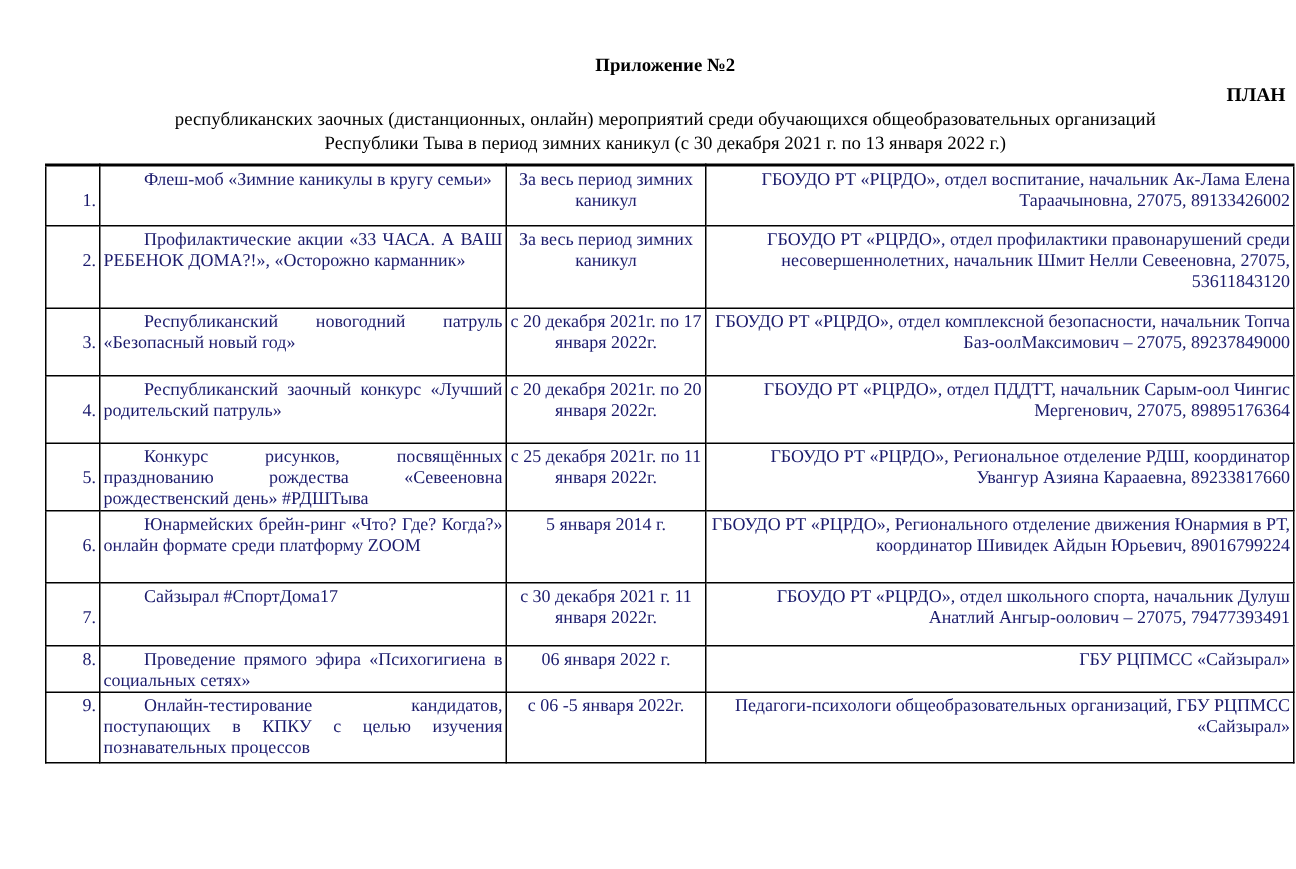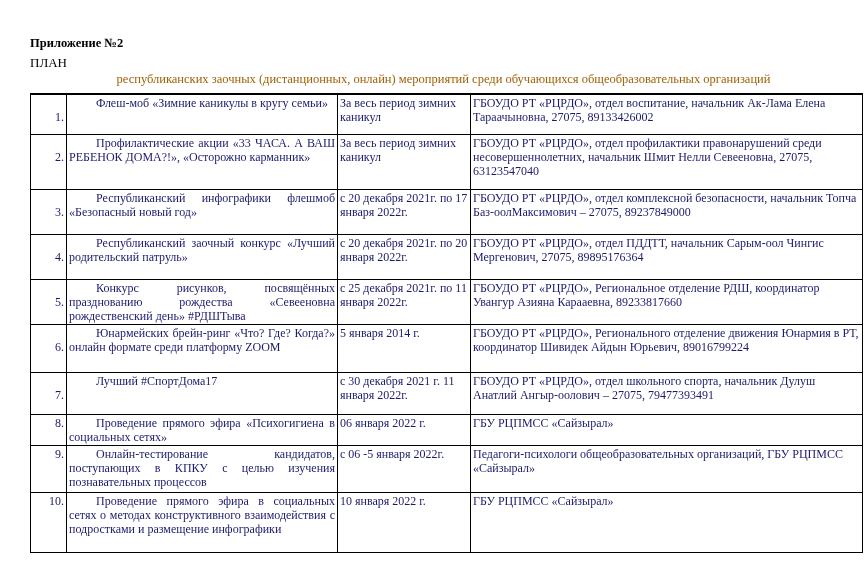--- a/index.html
+++ b/index.html
@@ -19,38 +19,38 @@
     height: 579px;
     background: #ffffff;
   }
   .content {
     position: absolute;
     left: 30px;
     top: 36px;
     width: 827px;
   }
   .appendix {
-    text-align: left;
+    text-align: center;
     font-weight: bold;
     font-size: 12.5px;
     color: #000000;
     line-height: 15px;
   }
   .doc-title {
-    text-align: left;
-    font-weight: normal;
+    text-align: right;
+    font-weight: bold;
     font-size: 13px;
     color: #000000;
     margin-top: 4px;
     line-height: 16px;
   }
   .doc-subtitle {
     text-align: center;
     font-size: 12.5px;
-    color: #a16207;
+    color: #000000;
     line-height: 16px;
   }
   table.plan {
     border-collapse: collapse;
     table-layout: fixed;
     width: 827px;
     margin-top: 6px;
     font-size: 12px;
     color: #1b1b6d;
   }
@@ -77,25 +77,25 @@
   }
   td.c-event {
     width: 266px;
     text-align: justify;
     text-indent: 27px;
     padding-left: 3px;
     padding-right: 1px;
   }
   td.c-dates {
     width: 128px;
-    text-align: left;
+    text-align: center;
   }
   td.c-resp {
     width: 387px;
-    text-align: left;
+    text-align: right;
   }
   tr.r1  { height: 40px; }
   tr.r2  { height: 55px; }
   tr.r3  { height: 45px; }
   tr.r4  { height: 45px; }
   tr.r5  { height: 42px; }
   tr.r6  { height: 48px; }
   tr.r7  { height: 42px; }
   tr.r8  { height: 28px; }
   tr.r9  { height: 47px; }
@@ -103,38 +103,39 @@
 </style>
 </head>
 <body>
 
 <div class="page">
   <div class="content">
 
     <div class="appendix">Приложение №2</div>
     <div class="doc-title">ПЛАН</div>
     <div class="doc-subtitle">республиканских заочных (дистанционных, онлайн) мероприятий среди обучающихся общеобразовательных организаций</div>
+    <div class="doc-subtitle">Республики Тыва в период зимних каникул (с 30 декабря 2021 г. по 13 января 2022 г.)</div>
 
     <table class="plan">
       <tbody>
         <tr class="r1">
           <td class="c-num num-mid">1.</td>
           <td class="c-event">Флеш-моб «Зимние каникулы в кругу семьи»</td>
           <td class="c-dates">За весь период зимних каникул</td>
           <td class="c-resp">ГБОУДО РТ «РЦРДО», отдел воспитание, начальник Ак-Лама Елена Тараачыновна, 27075, 89133426002</td>
         </tr>
         <tr class="r2">
           <td class="c-num num-mid">2.</td>
           <td class="c-event">Профилактические акции «33 ЧАСА. А ВАШ РЕБЕНОК ДОМА?!», «Осторожно карманник»</td>
           <td class="c-dates">За весь период зимних каникул</td>
-          <td class="c-resp">ГБОУДО РТ «РЦРДО», отдел профилактики правонарушений среди несовершеннолетних, начальник Шмит Нелли Севееновна, 27075, 63123547040</td>
+          <td class="c-resp">ГБОУДО РТ «РЦРДО», отдел профилактики правонарушений среди несовершеннолетних, начальник Шмит Нелли Севееновна, 27075, 53611843120</td>
         </tr>
         <tr class="r3">
           <td class="c-num num-mid">3.</td>
-          <td class="c-event">Республиканский инфографики флешмоб «Безопасный новый год»</td>
+          <td class="c-event">Республиканский новогодний патруль «Безопасный новый год»</td>
           <td class="c-dates">с 20 декабря 2021г. по 17 января 2022г.</td>
           <td class="c-resp">ГБОУДО РТ «РЦРДО», отдел комплексной безопасности, начальник Топча Баз-оолМаксимович – 27075, 89237849000</td>
         </tr>
         <tr class="r4">
           <td class="c-num num-mid">4.</td>
           <td class="c-event">Республиканский заочный конкурс «Лучший родительский патруль»</td>
           <td class="c-dates">с 20 декабря 2021г. по 20 января 2022г.</td>
           <td class="c-resp">ГБОУДО РТ «РЦРДО», отдел ПДДТТ, начальник Сарым-оол Чингис Мергенович, 27075, 89895176364</td>
         </tr>
         <tr class="r5">
@@ -144,39 +145,33 @@
           <td class="c-resp">ГБОУДО РТ «РЦРДО», Региональное отделение РДШ, координатор Увангур Азияна Карааевна, 89233817660</td>
         </tr>
         <tr class="r6">
           <td class="c-num num-mid">6.</td>
           <td class="c-event">Юнармейских брейн-ринг «Что? Где? Когда?» онлайн формате среди платформу ZOOM</td>
           <td class="c-dates">5  января 2014 г.</td>
           <td class="c-resp">ГБОУДО РТ «РЦРДО», Регионального отделение движения Юнармия в РТ, координатор Шивидек Айдын Юрьевич, 89016799224</td>
         </tr>
         <tr class="r7">
           <td class="c-num num-mid">7.</td>
-          <td class="c-event">Лучший #СпортДома17</td>
+          <td class="c-event">Сайзырал #СпортДома17</td>
           <td class="c-dates">с 30 декабря 2021 г. 11 января 2022г.</td>
           <td class="c-resp">ГБОУДО РТ «РЦРДО», отдел школьного спорта, начальник Дулуш Анатлий Ангыр-оолович – 27075, 79477393491</td>
         </tr>
         <tr class="r8">
           <td class="c-num">8.</td>
           <td class="c-event">Проведение прямого эфира «Психогигиена в социальных сетях»</td>
           <td class="c-dates">06 января 2022 г.</td>
           <td class="c-resp">ГБУ РЦПМСС «Сайзырал»</td>
         </tr>
         <tr class="r9">
           <td class="c-num">9.</td>
           <td class="c-event">Онлайн-тестирование кандидатов, поступающих в КПКУ с целью изучения познавательных процессов</td>
           <td class="c-dates">с 06 -5 января 2022г.</td>
           <td class="c-resp">Педагоги-психологи общеобразовательных организаций, ГБУ РЦПМСС «Сайзырал»</td>
         </tr>
-        <tr class="r10">
-          <td class="c-num">10.</td>
-          <td class="c-event">Проведение прямого эфира в социальных сетях о методах конструктивного взаимодействия с подростками и размещение инфографики</td>
-          <td class="c-dates">10 января 2022 г.</td>
-          <td class="c-resp">ГБУ РЦПМСС «Сайзырал»</td>
-        </tr>
       </tbody>
     </table>
 
   </div>
 </div>
 
 </body></html>

